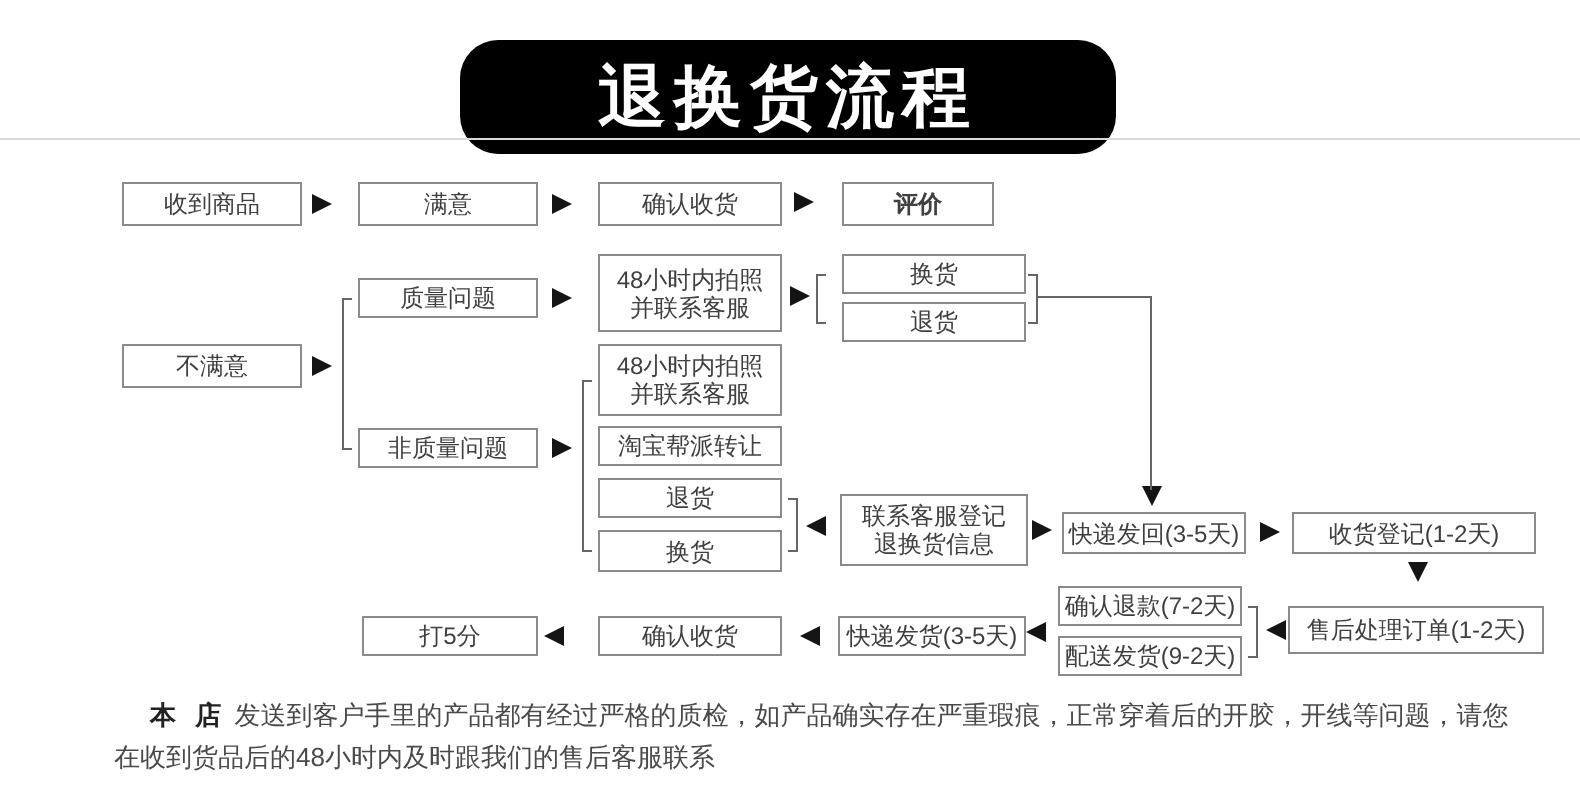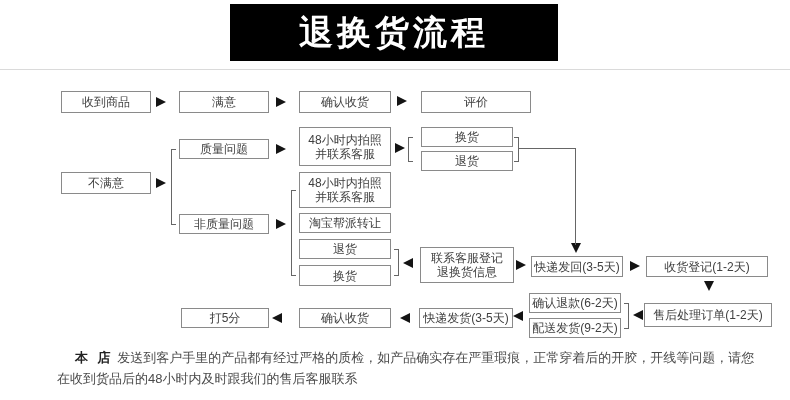--- a/index.html
+++ b/index.html
@@ -1,23 +1,23 @@
 <!DOCTYPE html>
 <html><head>
 <meta charset="utf-8">
 <style>
   html,body{margin:0;padding:0;}
   body{
     width:790px;height:400px;position:relative;background:#ffffff;overflow:hidden;
     font-family:"Liberation Sans","DejaVu Sans",sans-serif;
   }
   .banner{
-    position:absolute;left:230px;top:4px;width:328px;height:57px;
+    position:absolute;left:230px;top:20px;width:328px;height:57px;
     background:#000000;color:#ffffff;display:flex;align-items:center;justify-content:center;
-    font-size:34px;font-weight:bold;letter-spacing:4px;
+    font-size:34px;font-weight:bold;letter-spacing:4px;border-radius:19px;
   }
   .divider{position:absolute;left:0;top:69px;width:790px;height:1px;background:#dadada;}
   #flowchart{position:absolute;left:6px;top:0;width:790px;height:400px;}
   .fbox{
     position:absolute;background:#ffffff;border:1px solid #8a8a8a;box-sizing:border-box;
     color:#404040;font-size:12px;line-height:14px;text-align:center;white-space:pre-line;
     display:flex;align-items:center;justify-content:center;
   }
   .arr{position:absolute;width:0;height:0;}
   .arr-right{border-top:5px solid transparent;border-bottom:5px solid transparent;border-left:10px solid #141414;}
@@ -39,38 +39,38 @@
 <div class="banner">
   <span>退换货流程</span>
 </div>
 
 <div class="divider"></div>
 
 <div id="flowchart">
     <div class="fbox" style="left: 55px; top: 91px; width: 90px; height: 22px;">收到商品</div>
     <div class="fbox" style="left: 173px; top: 91px; width: 90px; height: 22px;">满意</div>
     <div class="fbox" style="left: 293px; top: 91px; width: 92px; height: 22px;">确认收货</div>
-    <div class="fbox" style="left: 415px; top: 91px; width: 110px; height: 22px;">评价</div>
+    <div class="fbox" style="left: 415px; top: 91px; width: 76px; height: 22px; font-weight: bold;">评价</div>
     <div class="fbox" style="left: 173px; top: 139px; width: 90px; height: 20px;">质量问题</div>
     <div class="fbox" style="left: 293px; top: 127px; width: 92px; height: 39px;">48小时内拍照
 并联系客服</div>
     <div class="fbox" style="left: 415px; top: 127px; width: 92px; height: 20px;">换货</div>
     <div class="fbox" style="left: 415px; top: 151px; width: 92px; height: 20px;">退货</div>
     <div class="fbox" style="left: 173px; top: 214px; width: 90px; height: 20px;">非质量问题</div>
     <div class="fbox" style="left: 55px; top: 172px; width: 90px; height: 22px;">不满意</div>
     <div class="fbox" style="left: 293px; top: 172px; width: 92px; height: 36px;">48小时内拍照
 并联系客服</div>
     <div class="fbox" style="left: 293px; top: 213px; width: 92px; height: 20px; text-align: right;">淘宝帮派转让</div>
     <div class="fbox" style="left: 293px; top: 239px; width: 92px; height: 20px;">退货</div>
     <div class="fbox" style="left: 293px; top: 265px; width: 92px; height: 21px;">换货</div>
     <div class="fbox" style="left: 414px; top: 247px; width: 94px; height: 36px;">联系客服登记
 退换货信息</div>
     <div class="fbox" style="left: 525px; top: 256px; width: 92px; height: 21px;">快递发回(3-5天)</div>
     <div class="fbox" style="left: 640px; top: 256px; width: 122px; height: 21px;">收货登记(1-2天)</div>
-    <div class="fbox" style="left: 523px; top: 293px; width: 92px; height: 20px;">确认退款(6-2天)</div>
+    <div class="fbox" style="left: 523px; top: 293px; width: 92px; height: 20px;">确认退款(7-2天)</div>
     <div class="fbox" style="left: 523px; top: 318px; width: 92px; height: 20px;">配送发货(9-2天)</div>
     <div class="fbox" style="left: 638px; top: 303px; width: 128px; height: 24px;">售后处理订单(1-2天)</div>
     <div class="fbox" style="left: 413px; top: 308px; width: 94px; height: 20px;">快递发货(3-5天)</div>
     <div class="fbox" style="left: 293px; top: 308px; width: 92px; height: 20px;">确认收货</div>
     <div class="fbox" style="left: 175px; top: 308px; width: 88px; height: 20px;">打5分</div>
     <div class="arr arr-right" style="left: 150px; top: 97px;"></div>
     <div class="arr arr-right" style="left: 270px; top: 97px;"></div>
     <div class="arr arr-right" style="left: 391px; top: 96px;"></div>
     <div class="arr arr-right" style="left: 270px; top: 144px;"></div>
     <div class="arr arr-right" style="left: 389px; top: 143px;"></div>

